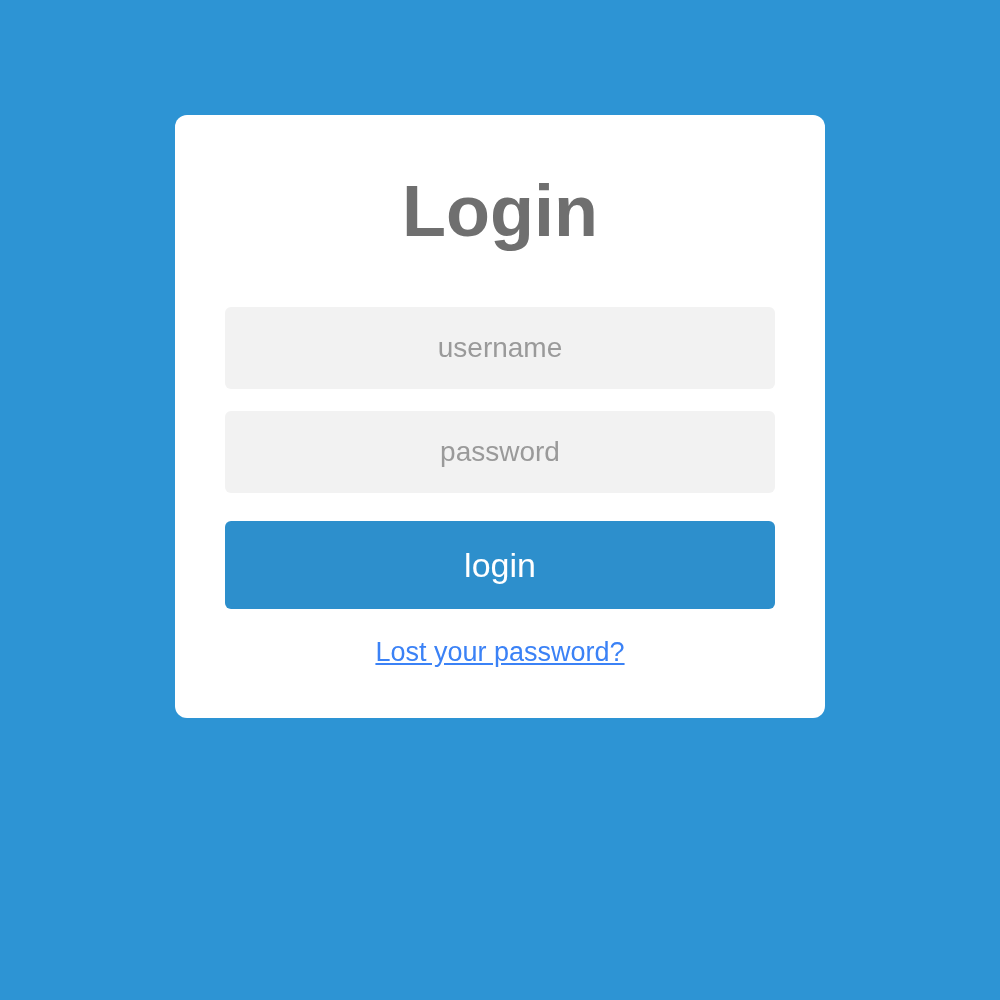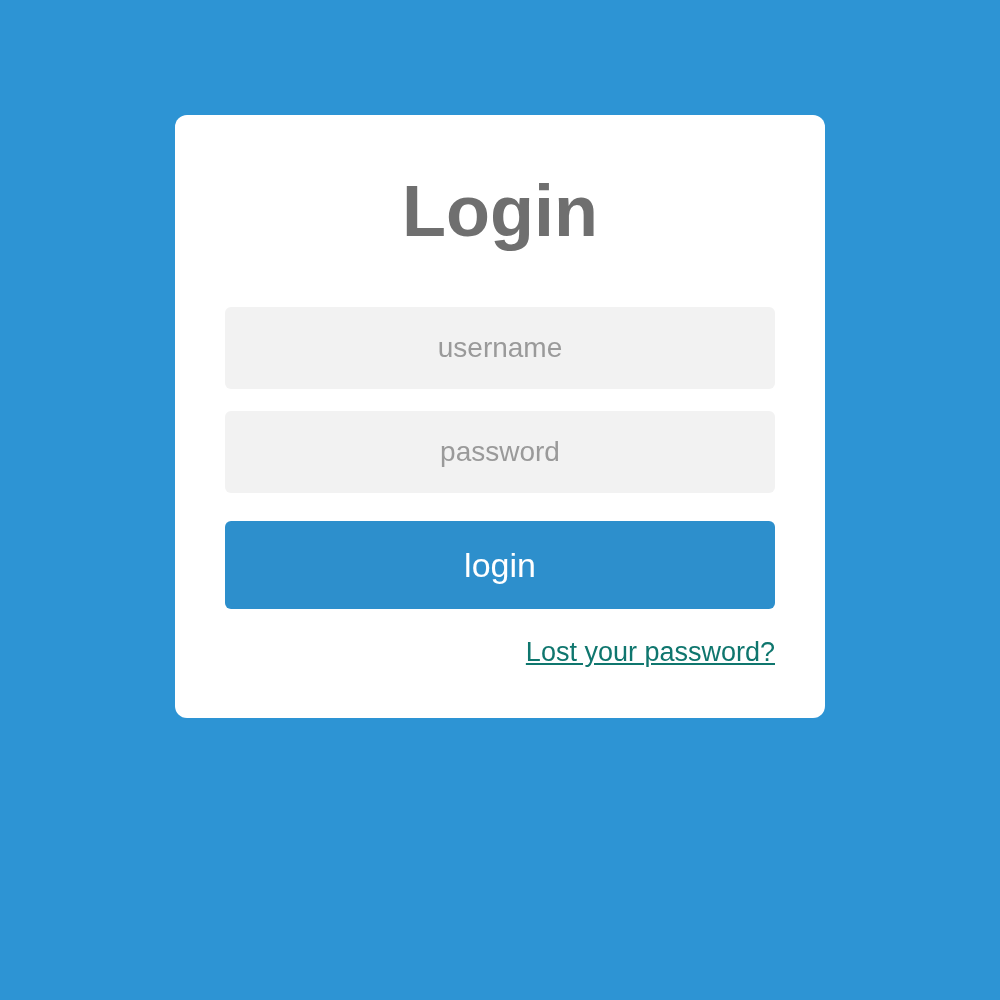--- a/index.html
+++ b/index.html
@@ -52,22 +52,22 @@
       border: none;
       border-radius: 6px;
       color: #ffffff;
       font-size: 34px;
       cursor: pointer;
       margin-top: 6px;
       margin-bottom: 28px;
     }
     .lost-password {
       display: block;
-      text-align: right;
-      color: #0f766e;
+      text-align: center;
+      color: #3b82f6;
       font-size: 27px;
       text-decoration: underline;
       cursor: pointer;
     }
   </style>
 </head>
 <body>
 
 <div class="login-card">
   <h1 class="login-title">Login</h1>

